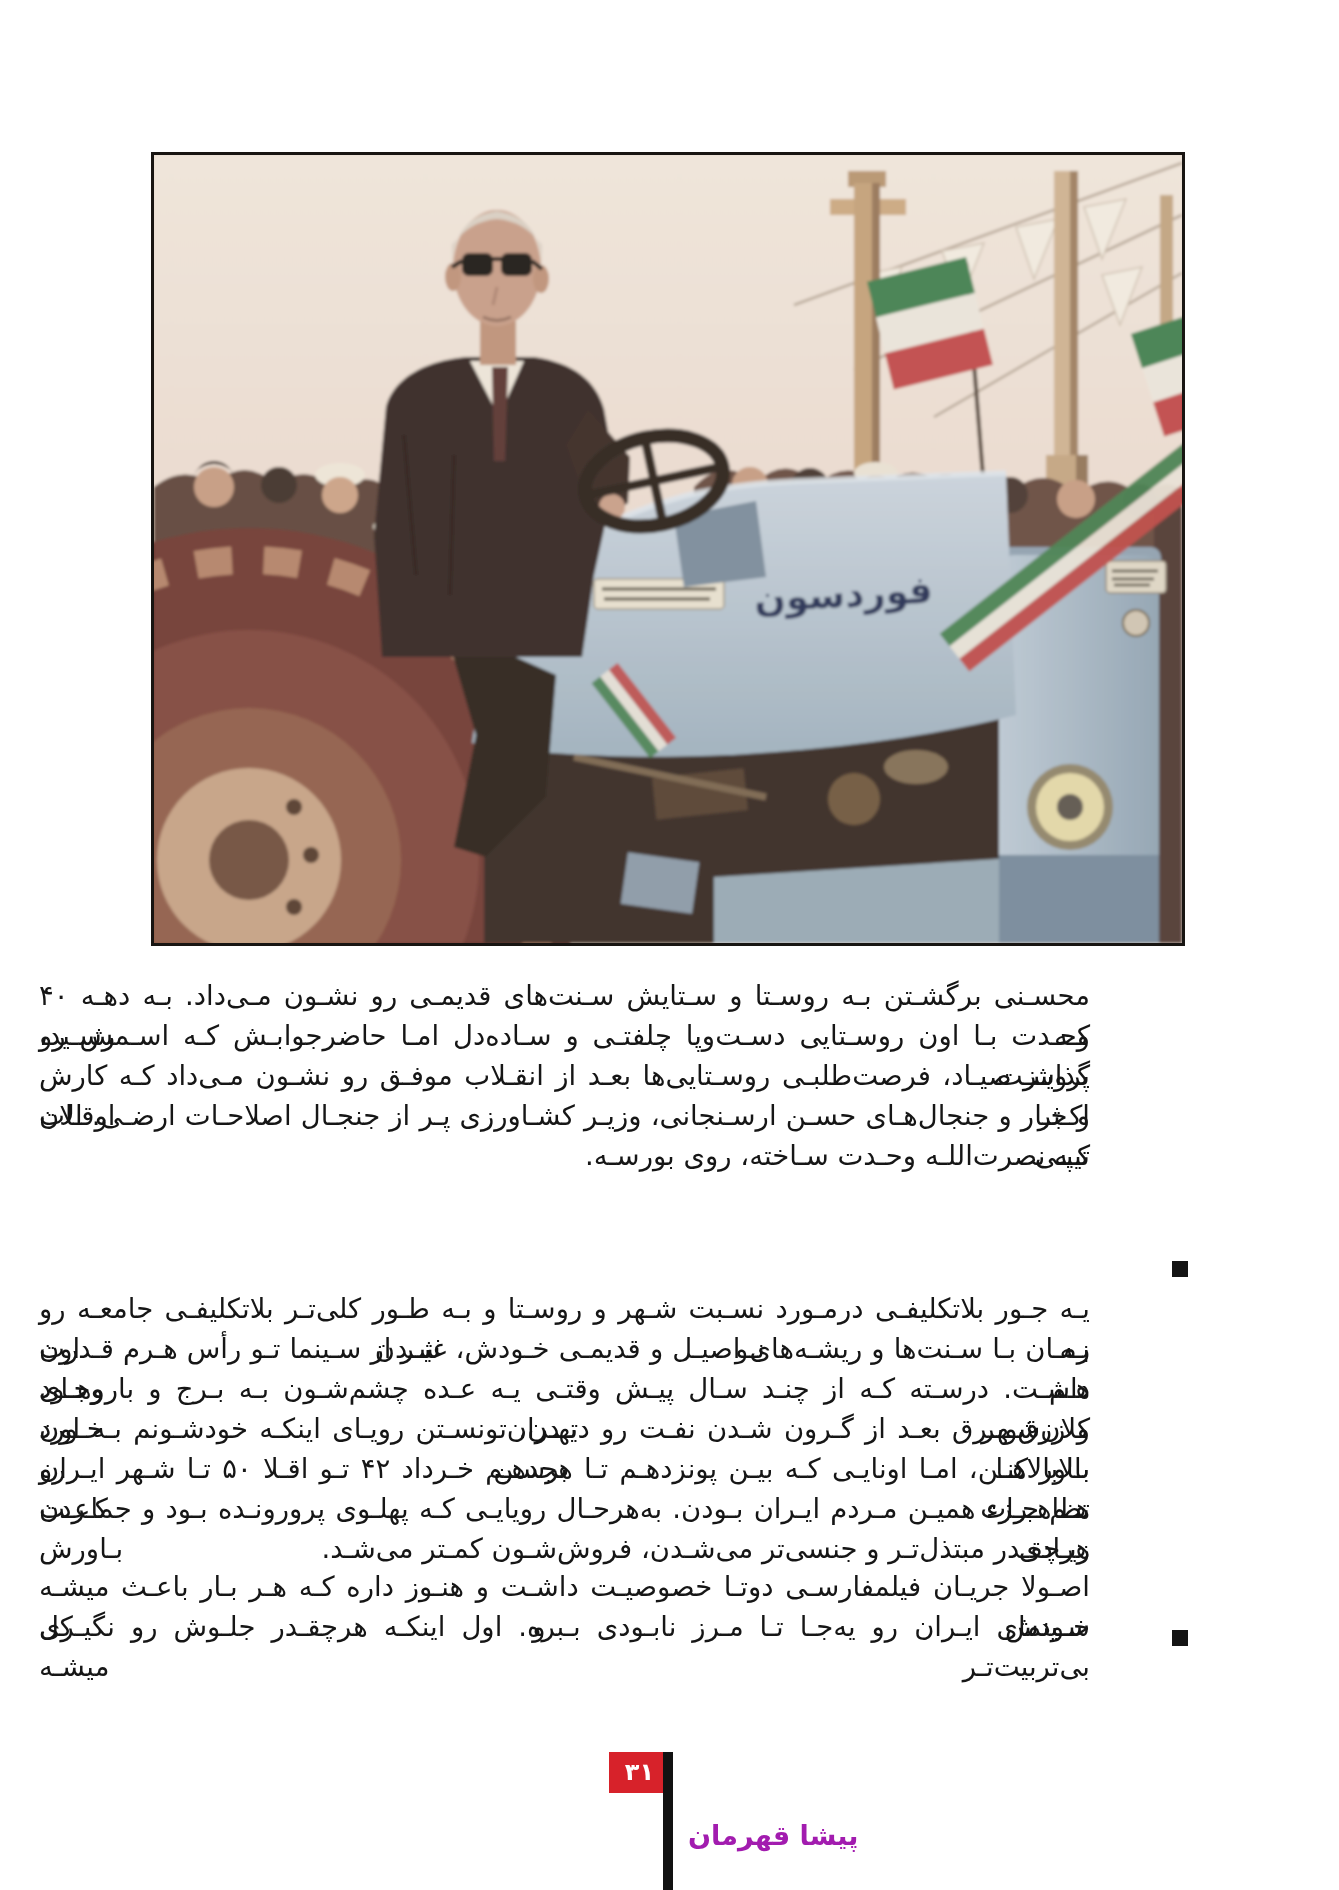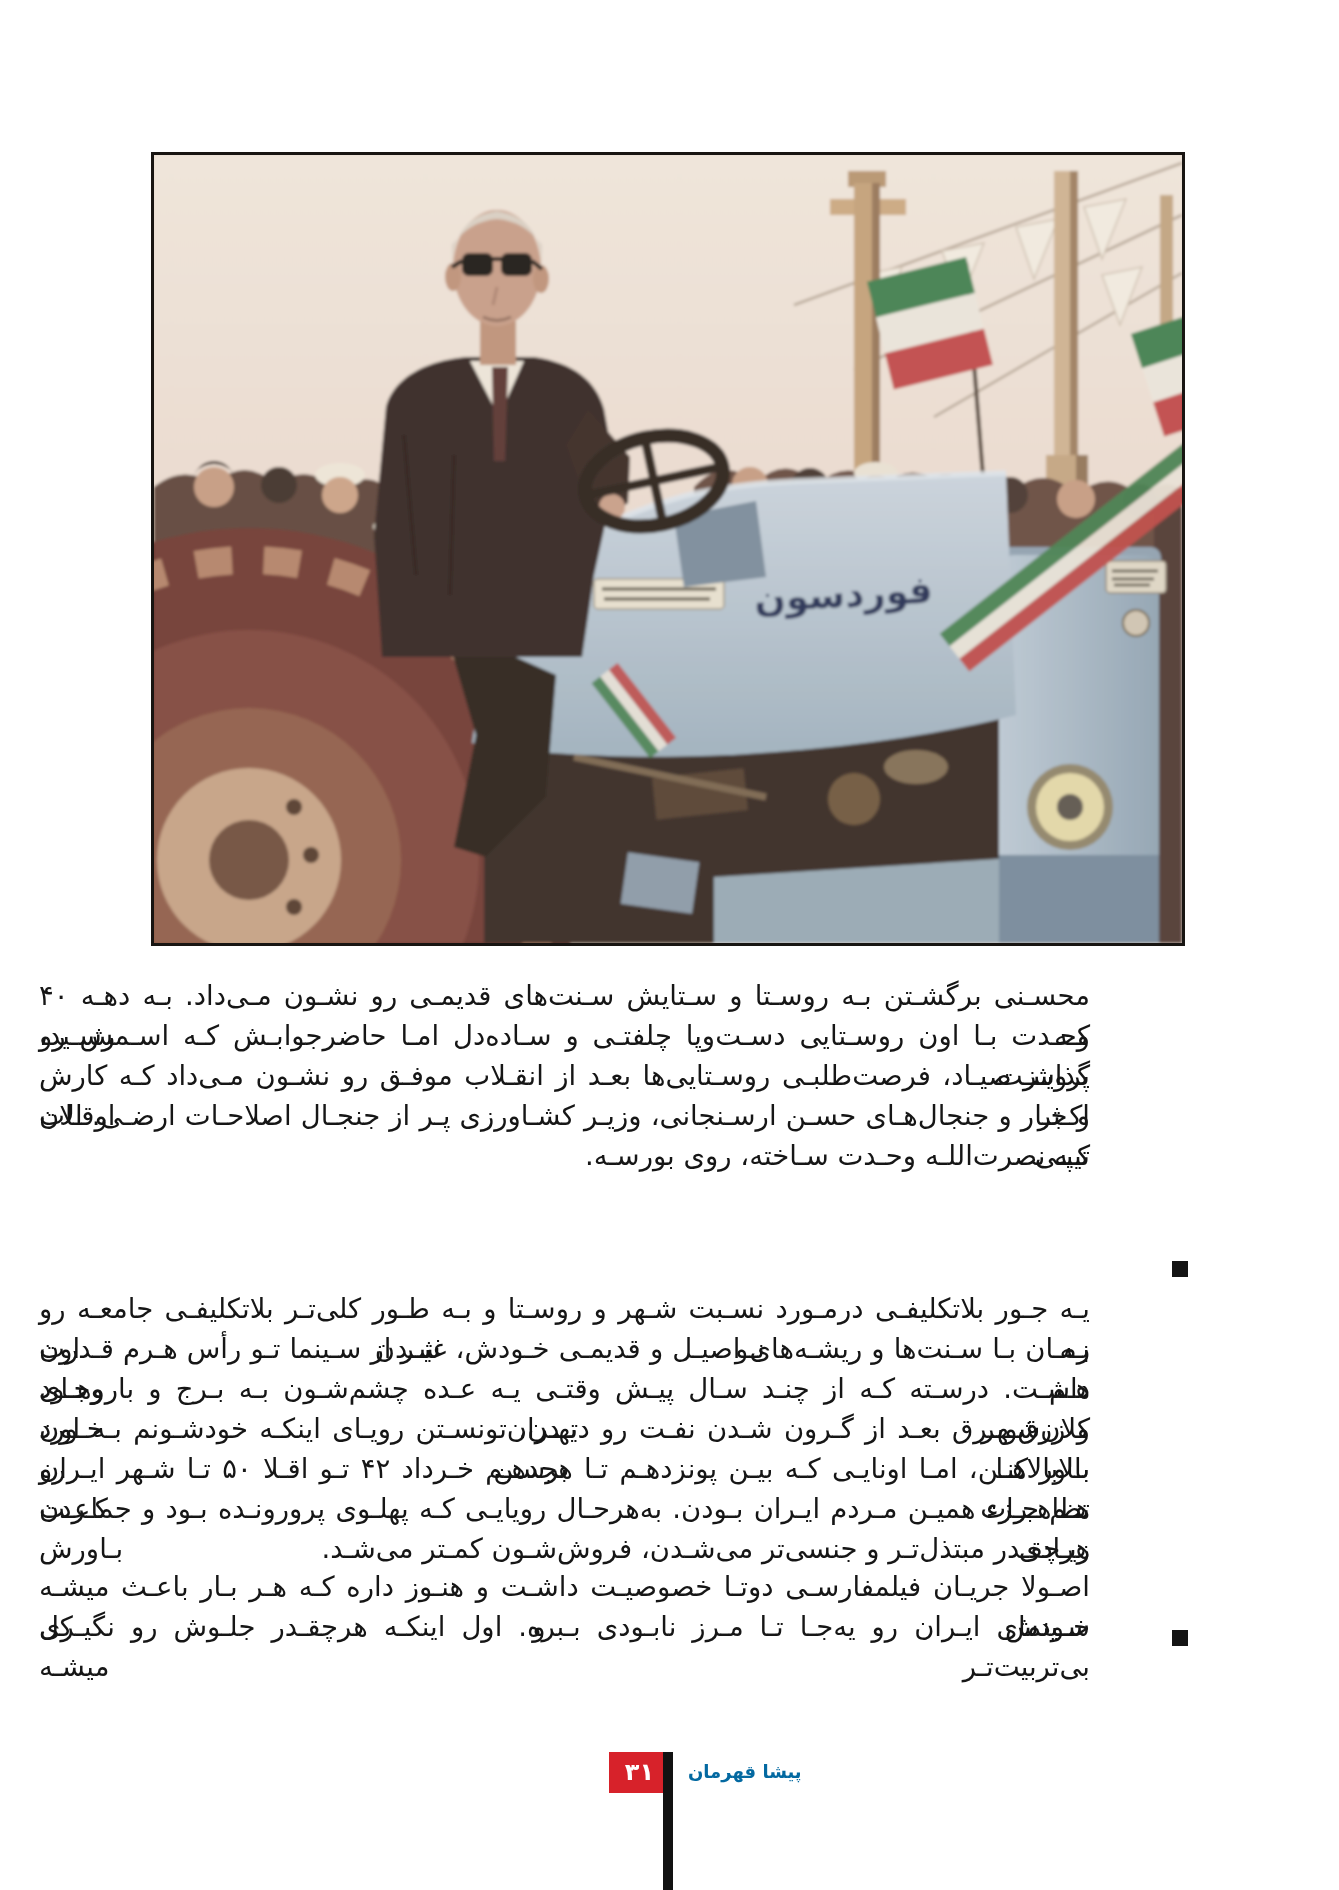--- a/index.html
+++ b/index.html
@@ -10,22 +10,22 @@
   .photo-frame svg{display:block;width:1028px;height:788px;}
   .article{position:absolute;left:154px;width:1051px;direction:rtl;}
   .ln{height:40px;line-height:40px;font-size:27.5px;text-align:justify;white-space:nowrap_off;
       text-kashida:100%;}
   .jl{text-align-last:justify;}
   .para{position:absolute;left:0;width:1051px;padding-left:39px;}
   .bullet-sq{position:absolute;width:16px;height:16px;background:#141414;}
   .footer-num{position:absolute;left:609px;top:1752px;width:61px;height:41px;background:#d7222a;
       color:#ffffff;font-size:24px;font-weight:bold;text-align:center;line-height:41px;direction:rtl;}
   .footer-bar{position:absolute;left:663px;top:1752px;width:10px;height:138px;background:#121212;}
-  .footer-label{position:absolute;left:688px;top:1752px;height:41px;line-height:39px;
-      font-size:18px;font-weight:bold;direction:rtl;color:#0369a1;}
+  .footer-label{position:absolute;left:688px;top:1816px;height:41px;line-height:39px;
+      font-size:27px;font-weight:bold;direction:rtl;color:#a21caf;}
 </style>
 </head>
 <body>
 
 <div class="page">
 
   <figure class="photo-frame" style="margin:0">
     <svg viewBox="0 0 1028 788" xmlns="http://www.w3.org/2000/svg">
       <defs>
         <linearGradient id="skyG" x1="0" y1="0" x2="0" y2="1">

